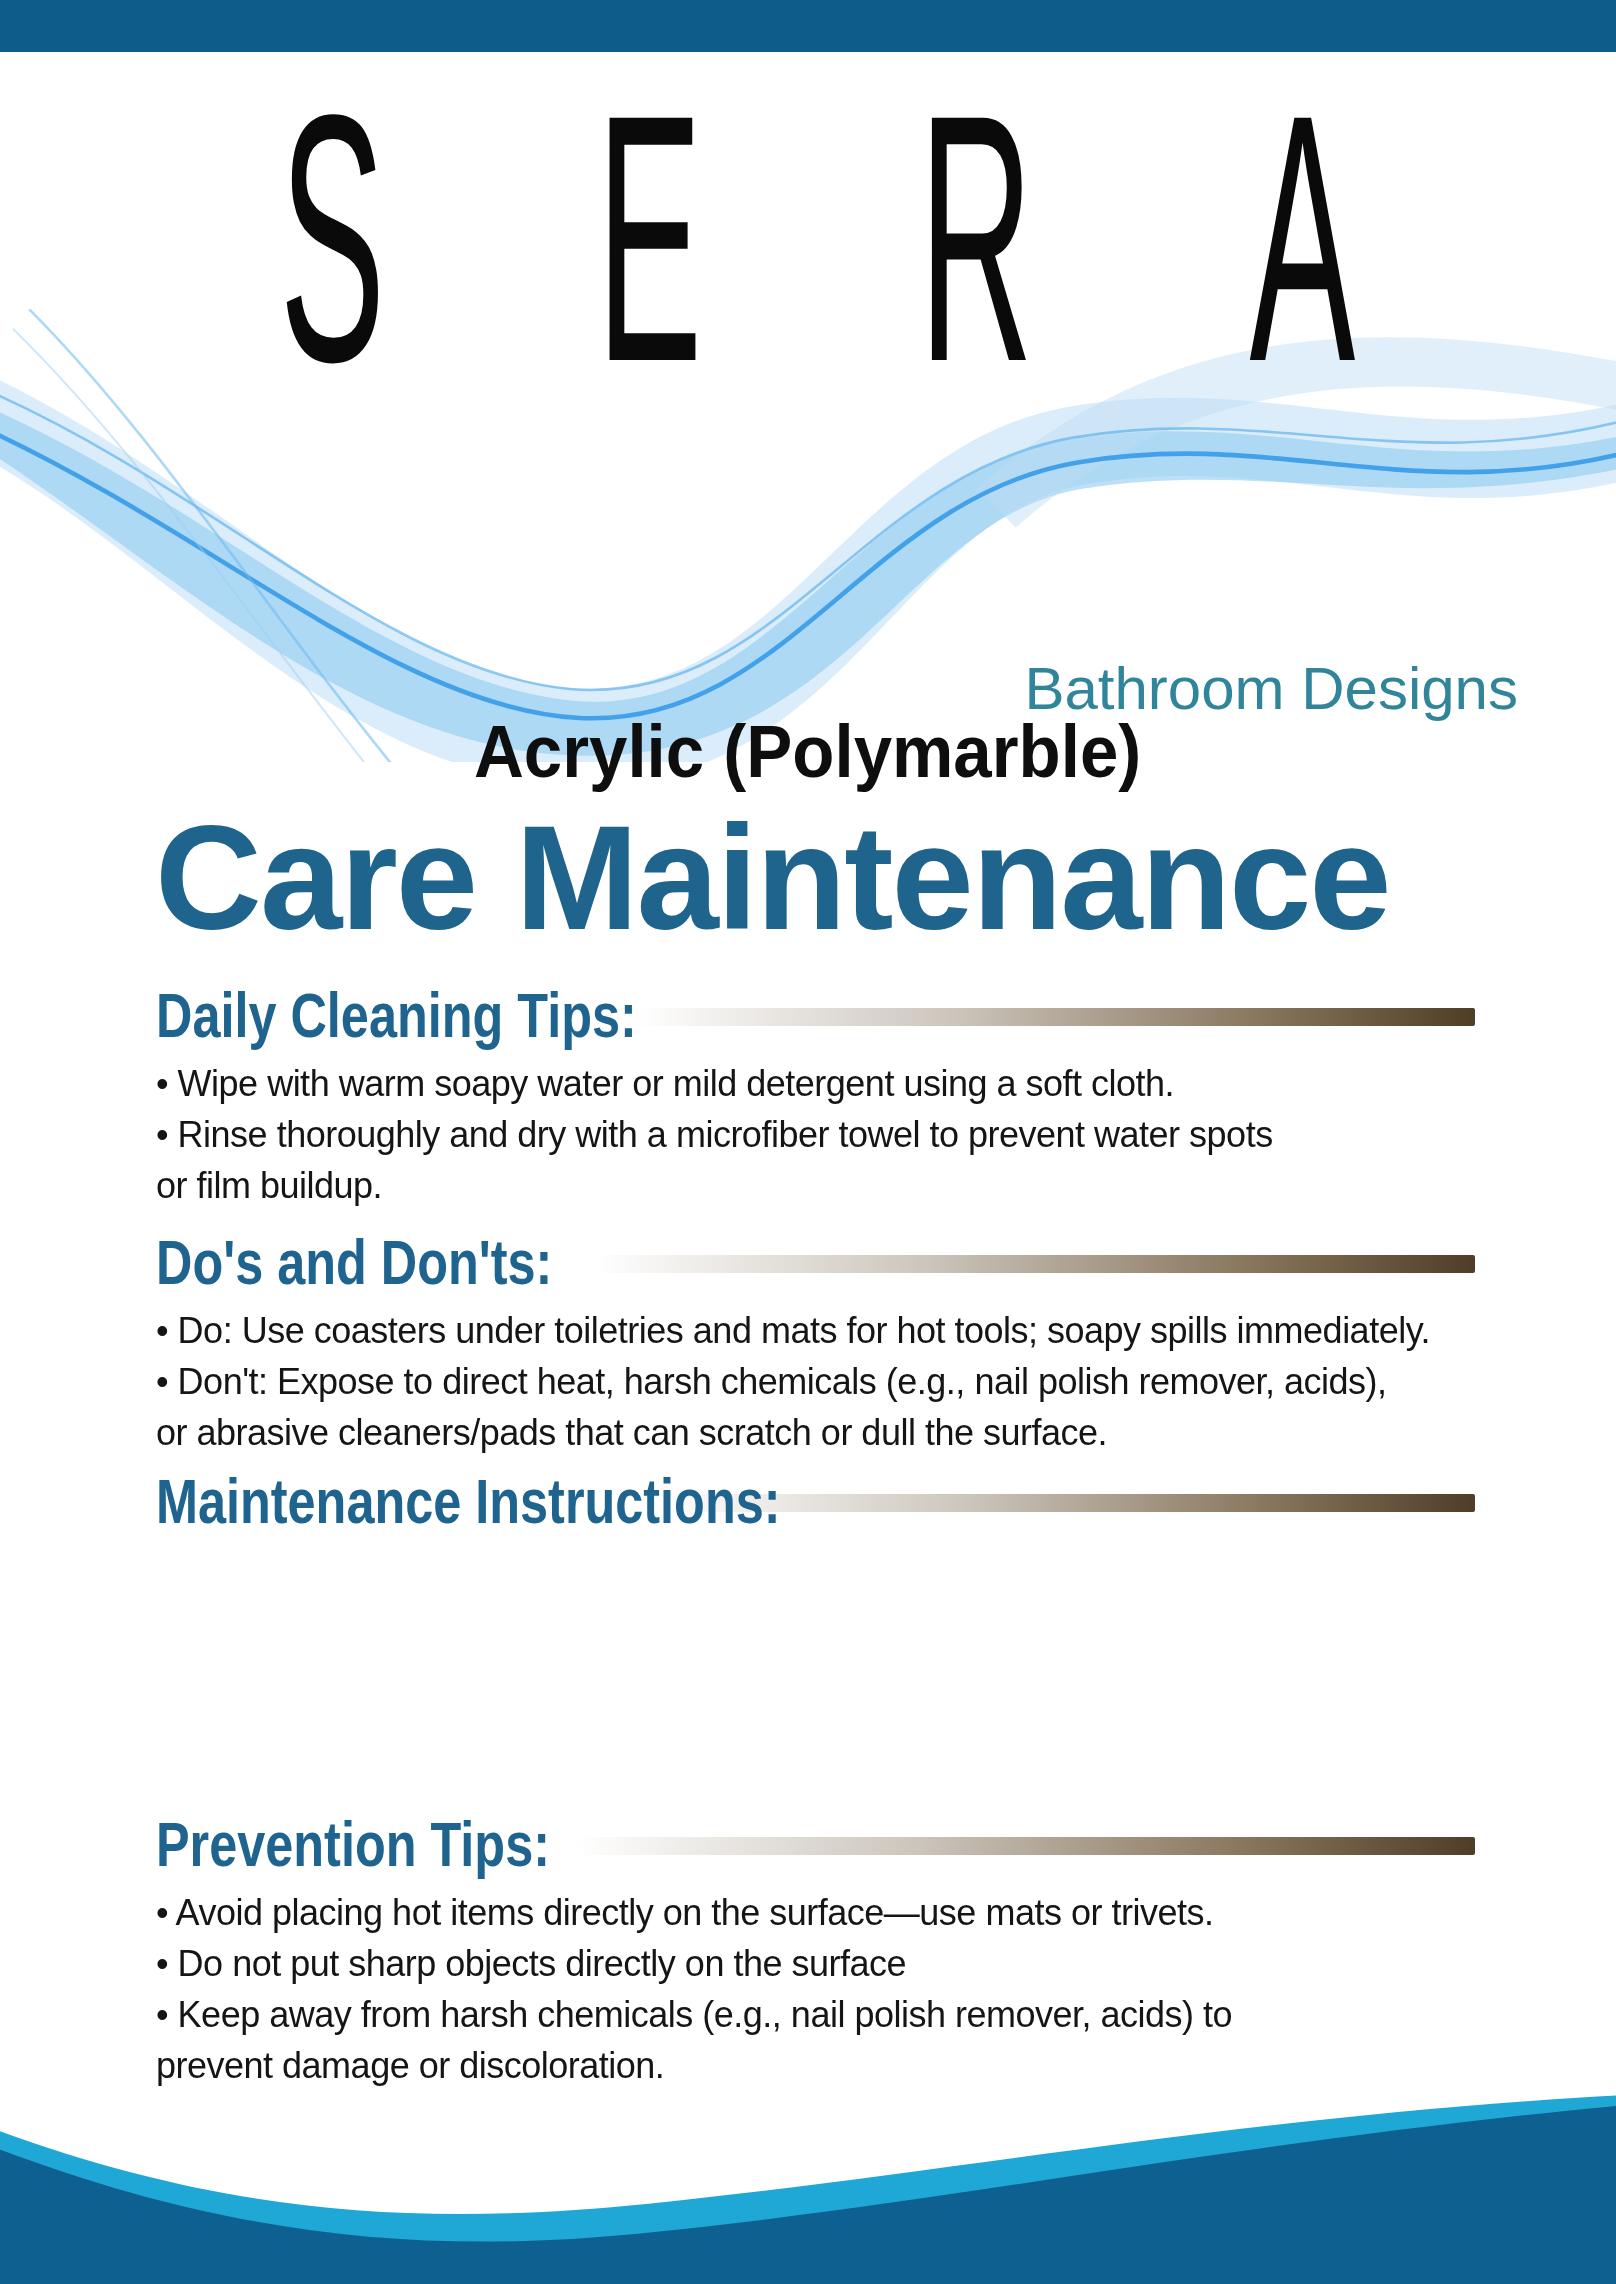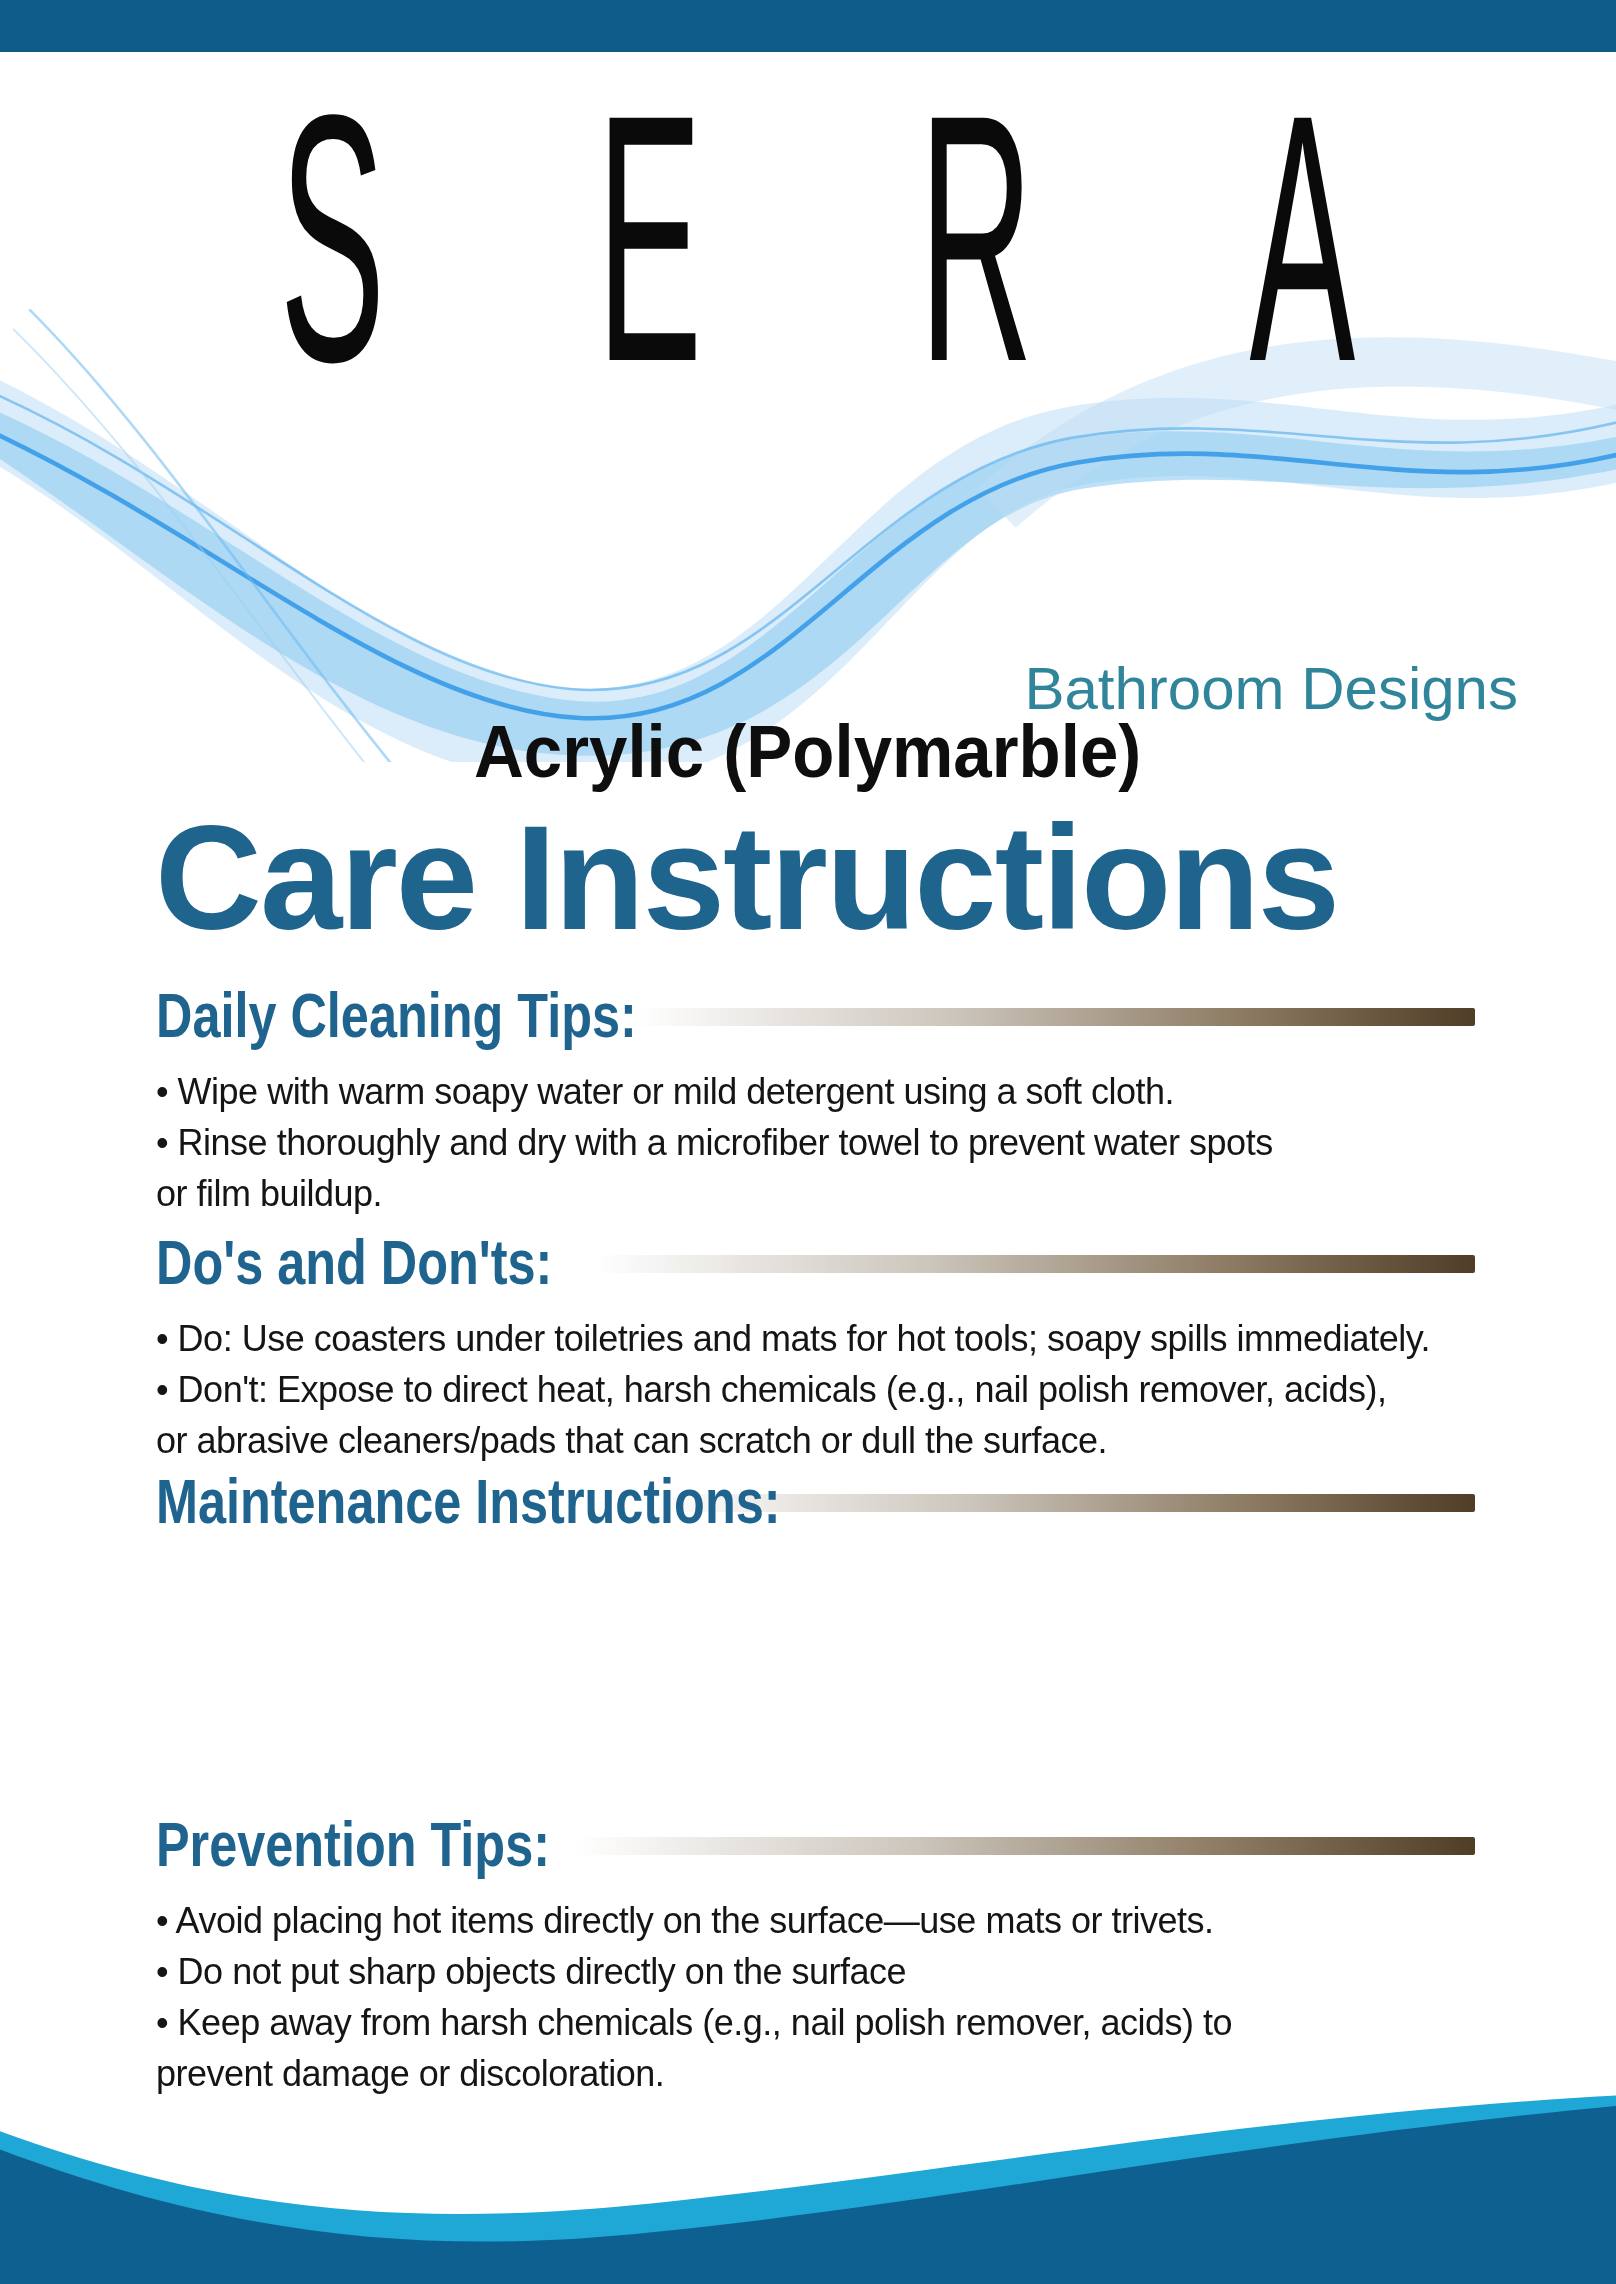--- a/index.html
+++ b/index.html
@@ -62,21 +62,21 @@
   .sec-bar{
     position:absolute;top:24px;right:133px;height:17.6px;border-radius:2px;z-index:0;
     background:linear-gradient(90deg, rgba(255,255,255,0) 0%, rgba(201,194,184,0.95) 38%, #8d7b63 72%, var(--divider-dark) 100%);
   }
   .sec-title{
     position:relative;z-index:1;display:inline-block;
     transform:scaleX(0.8);transform-origin:0 50%;
     font-size:63px;font-weight:bold;color:var(--heading-blue);white-space:nowrap;
   }
   .sec-lines{
-    margin-top:19px;
+    margin-top:11px;
     font-size:36px;letter-spacing:-0.5px;line-height:51px;
     color:var(--body-text);white-space:pre-line;
   }
   
   .footer-svg{position:absolute;left:0;top:2011px;width:1616px;height:273px;z-index:1;}
   .f-cyan{fill:var(--footer-cyan);}
   .f-dark{fill:var(--footer-dark);}
   .w-band1{fill:#cfe7f8;opacity:.75;}
   .w-band2{fill:#8ecbf1;opacity:.6;}
   .w-band3{fill:#bcdcf5;opacity:.45;}
@@ -108,21 +108,21 @@
     <path class="w-streak1" d="M 45,45 C 250,250 430,540 640,790"></path>
     <path class="w-streak2" d="M 20,75 C 230,280 410,560 615,810"></path>
   </svg>
 
   <div class="tagline">Bathroom Designs</div>
 
   <div class="subtitle">
     <span class="squeeze">Acrylic (Polymarble)</span>
   </div>
 
-  <div class="page-title">Care Instructions</div>
+  <div class="page-title">Care Maintenance</div>
 
   <div class="section" style="top:984px">
     <div class="sec-head">
       <span class="sec-bar" style="left:480px"></span>
       <span class="sec-title">Daily Cleaning Tips:</span>
     </div>
     <div class="sec-lines">• Wipe with warm soapy water or mild detergent using a soft cloth.
 • Rinse thoroughly and dry with a microfiber towel to prevent water spots
 or film buildup.</div>
   </div>

